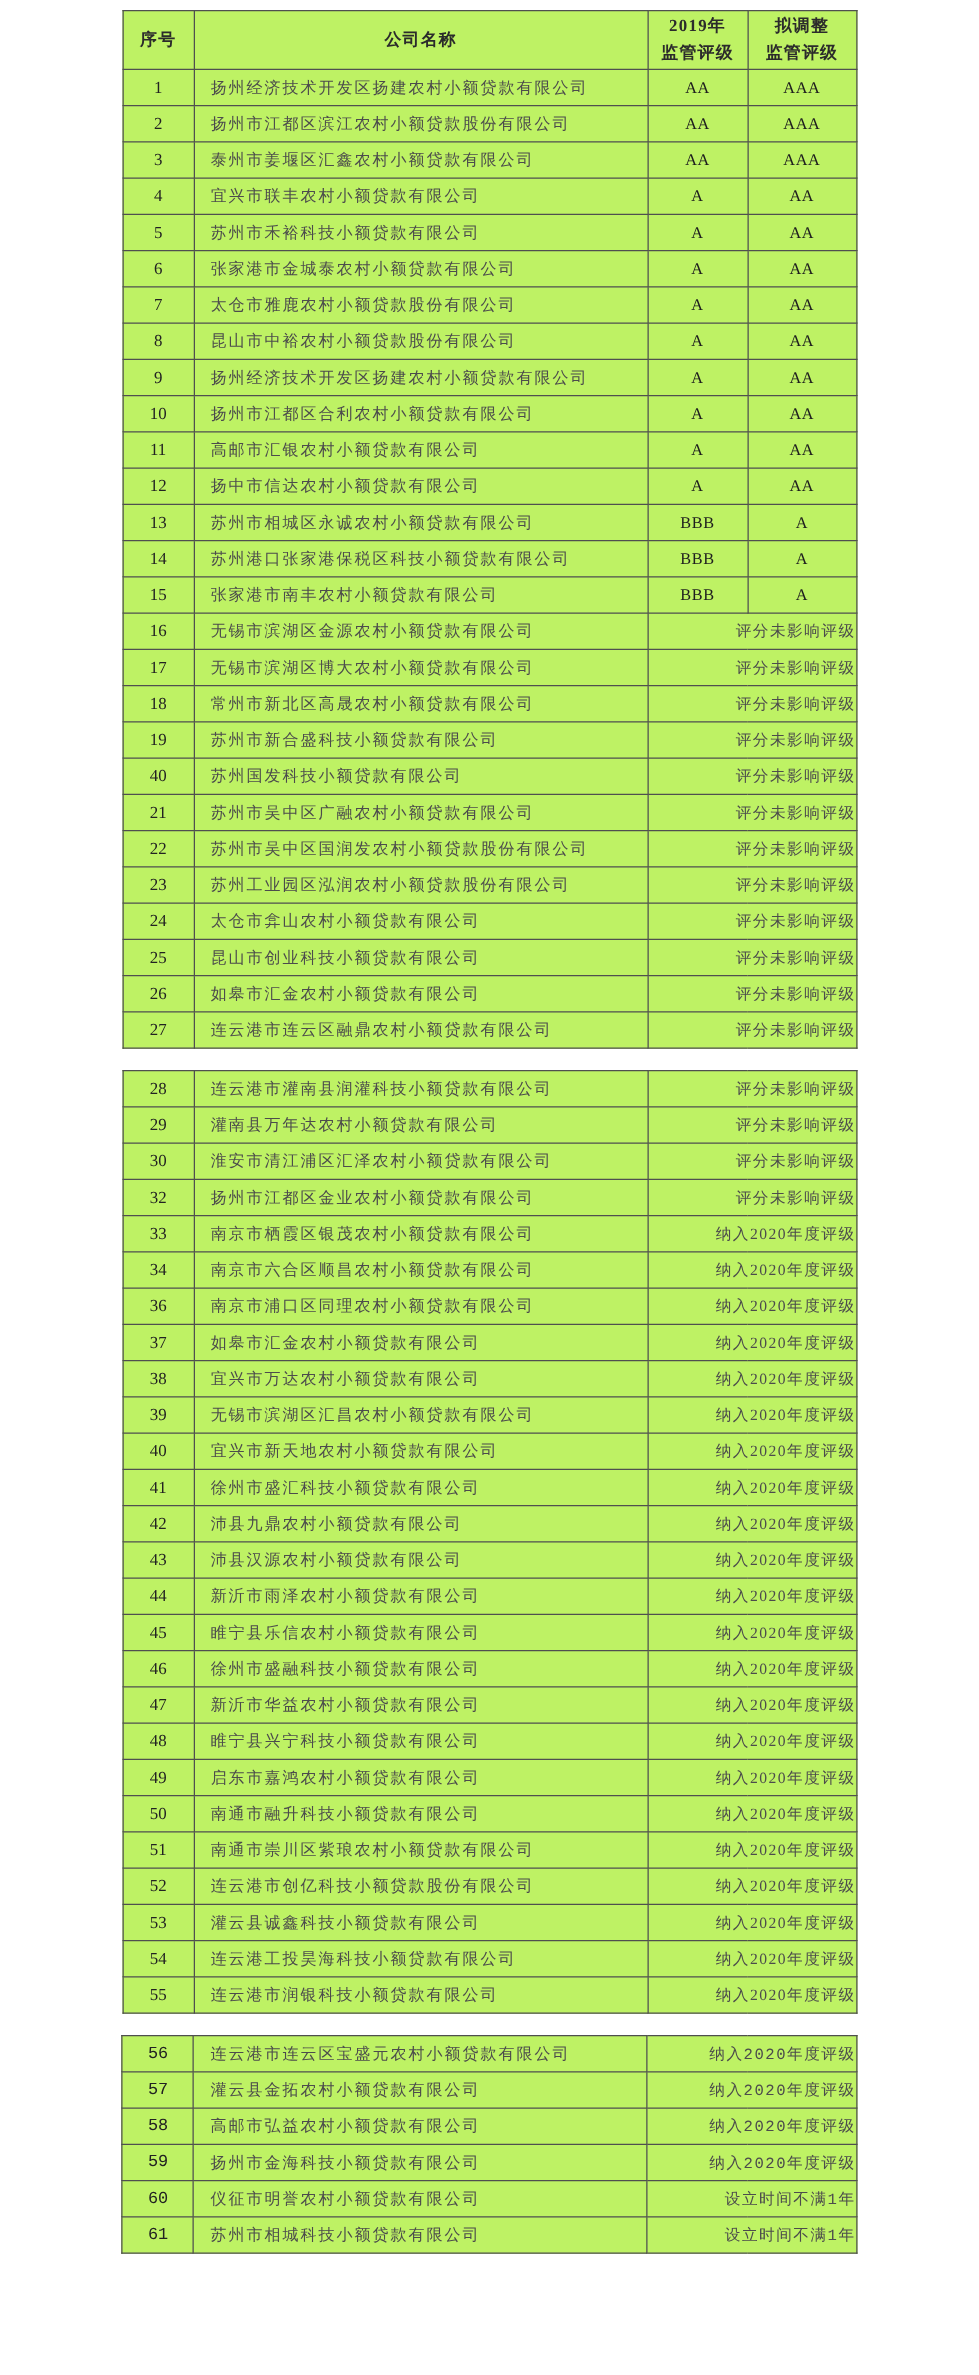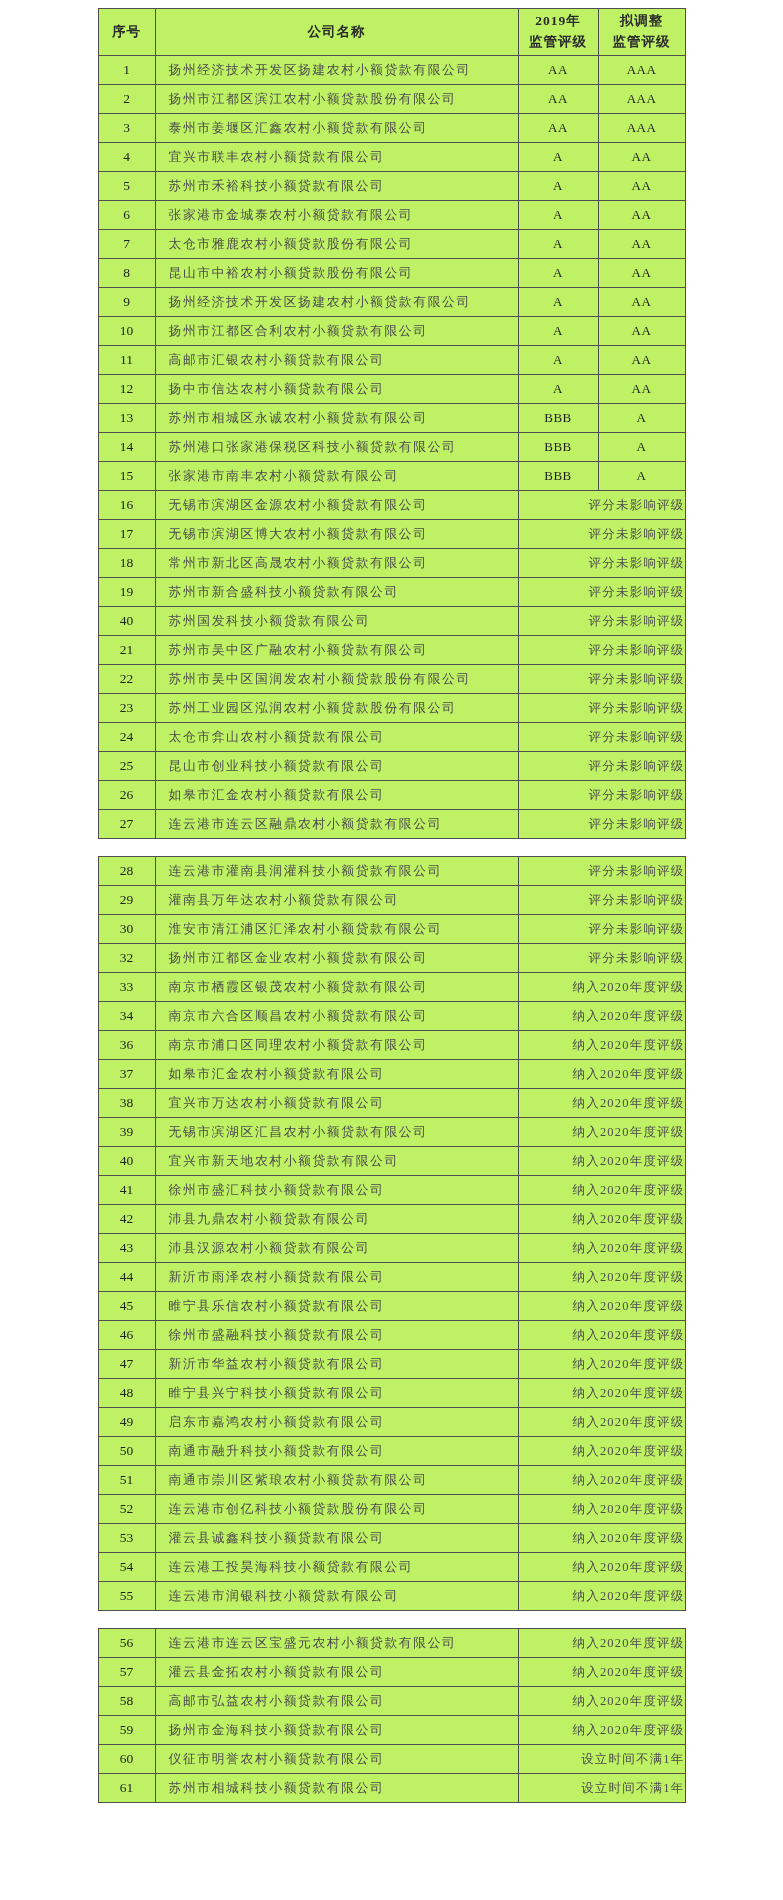--- a/index.html
+++ b/index.html
@@ -16,21 +16,21 @@
     box-sizing:border-box;
   }
   table.seg{
     border-collapse:collapse;
     table-layout:fixed;
     width:587px;
     margin:0 auto 17px auto;
     background:#bef264;
     padding-left:16px;
   }
-  table.seg:last-child{margin-bottom:4px;}
+  table.seg:last-child{margin-bottom:4px;font-family:Liberation Mono, monospace;}
   col.w-no{width:57px;}
   col.w-name{width:363px;}
   col.w-r1{width:80px;}
   col.w-r2{width:87px;}
   th,td{
     border:1px solid #4f4f4f;
     padding:0;
     overflow:hidden;
     white-space:nowrap;
   }

